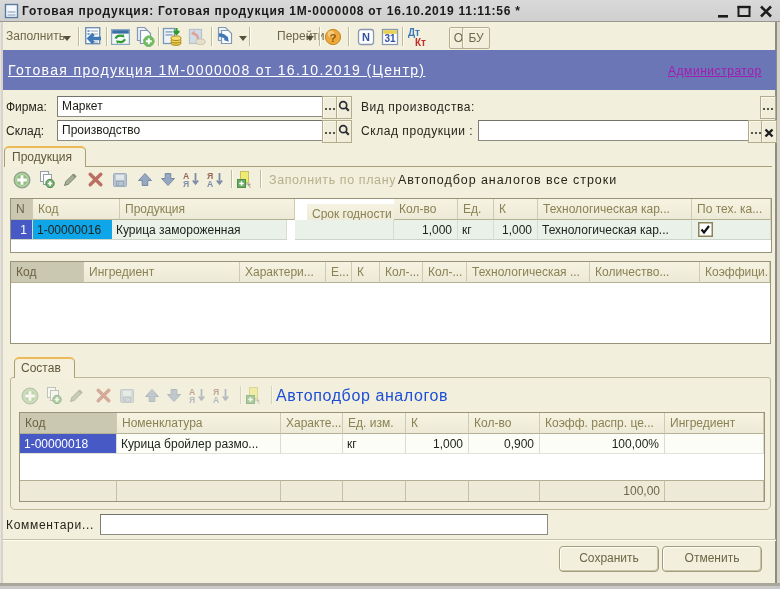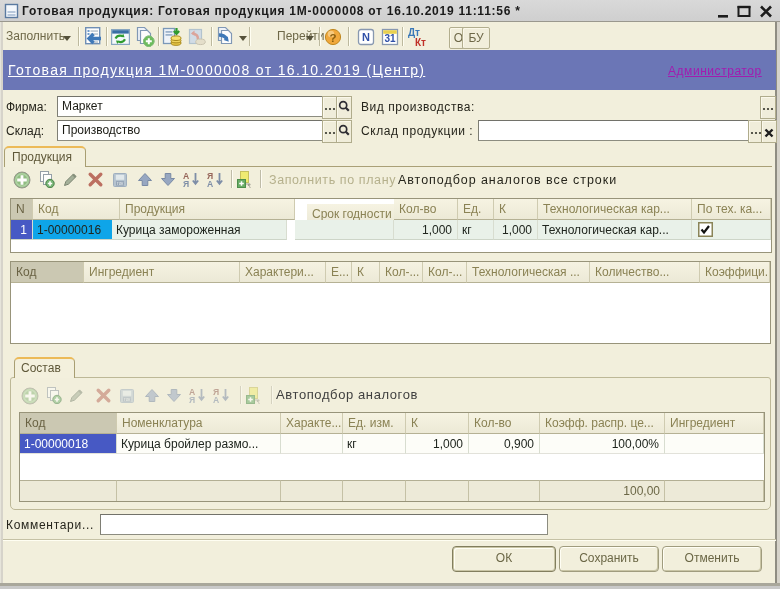--- a/index.html
+++ b/index.html
@@ -352,21 +352,21 @@
       <div class="sep" style="left:240px;top:386px;height:18px;"></div>
       <div class="ico" style="left:245px;top:387px;"><svg width="18" height="17" viewBox="0 0 18 17">
           <rect x="4.5" y="0.5" width="8" height="11" fill="#f4ee3c" stroke="#c8c030"></rect>
           <path d="M6 13 L12.5 13 L12.5 15" stroke="#9a9a8a" stroke-width="1.2" fill="none"></path>
           <rect x="1.5" y="8.5" width="8" height="8" fill="#4ab04a" stroke="#2e8f2e"></rect>
           <path d="M5.5 10.2 L5.5 14.8 M3.2 12.5 L7.8 12.5" stroke="#fff" stroke-width="1.5"></path>
           <text x="13" y="16.5" font-size="6.5" fill="#8a8a7a" font-family="Liberation Sans">t</text>
         </svg></div>
       <div class="sep" style="left:271px;top:386px;height:18px;"></div>
     </div>
-  <div class="abs" style="left:276px;top:387px;font-size:13px;letter-spacing:0.6px;color:#404040;white-space:nowrap;">Автоподбор аналогов</div>
+  <div class="abs" style="left:276px;top:387px;font-size:16px;letter-spacing:0.6px;color:#1d4ed8;white-space:nowrap;">Автоподбор аналогов</div>
 
   
   <div id="t3">
       <div class="abs" style="left:19px;top:412px;width:746px;height:90px;border:1px solid #98947a;background:#fff;box-sizing:border-box;"></div>
       <div class="hcell" style="left:20px;top:413px;width:97px;height:21px;background:#cbc8b2;color:#6a6344;border-bottom:1px solid #b5b194;">Код</div>
       <div class="hcell" style="left:117px;top:413px;width:164px;height:21px;border-bottom:1px solid #b5b194;">Номенклатура</div>
       <div class="hcell" style="left:281px;top:413px;width:62px;height:21px;border-bottom:1px solid #b5b194;">Характе...</div>
       <div class="hcell" style="left:343px;top:413px;width:63px;height:21px;border-bottom:1px solid #b5b194;">Ед. изм.</div>
       <div class="hcell" style="left:406px;top:413px;width:63px;height:21px;border-bottom:1px solid #b5b194;">К</div>
       <div class="hcell" style="left:469px;top:413px;width:71px;height:21px;border-bottom:1px solid #b5b194;">Кол-во</div>
@@ -387,16 +387,15 @@
       <div class="fcell" style="left:406px;top:480px;width:63px;height:21px;background:#edead8;border-top:1px solid #b3af94;color:#6b6746;"></div>
       <div class="fcell" style="left:469px;top:480px;width:71px;height:21px;background:#edead8;border-top:1px solid #b3af94;color:#6b6746;"></div>
       <div class="fcell" style="left:540px;top:480px;width:125px;height:21px;background:#edead8;border-top:1px solid #b3af94;color:#6b6746;text-align:right;padding-right:4px;">100,00</div>
       <div class="fcell" style="left:665px;top:480px;width:99px;height:21px;background:#edead8;border-top:1px solid #b3af94;color:#6b6746;"></div>
     </div>
 
   
   <div class="lbl" style="left:6px;top:518px;letter-spacing:0.7px;">Комментари...</div>
   <div class="inp" style="left:100px;top:514px;width:446px;height:19px;"></div>
   <div class="abs" style="left:3px;top:539px;width:773px;height:0;border-top:1px solid #c5c1a5;border-bottom:1px solid #fffef2;"></div>
-  <div class="btn" style="left:452px;top:546px;width:102px;height:24px;border:1px solid #827e5e;box-shadow:inset 0 0 0 1px #c9c5a5, inset 2px 2px 0 #fffef4;">ОК</div>
   <div class="btn" style="left:559px;top:546px;width:98px;height:24px;">Сохранить</div>
   <div class="btn" style="left:662px;top:546px;width:98px;height:24px;">Отменить</div>
 </div>
 
 </body></html>

